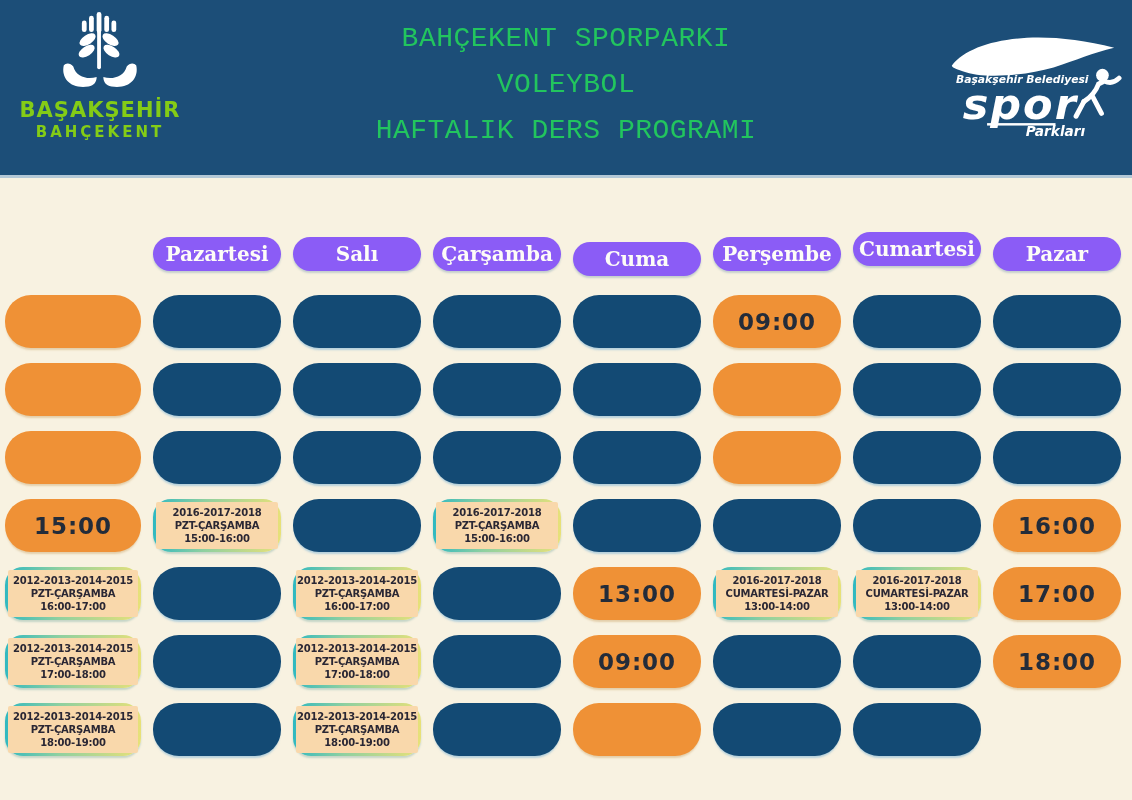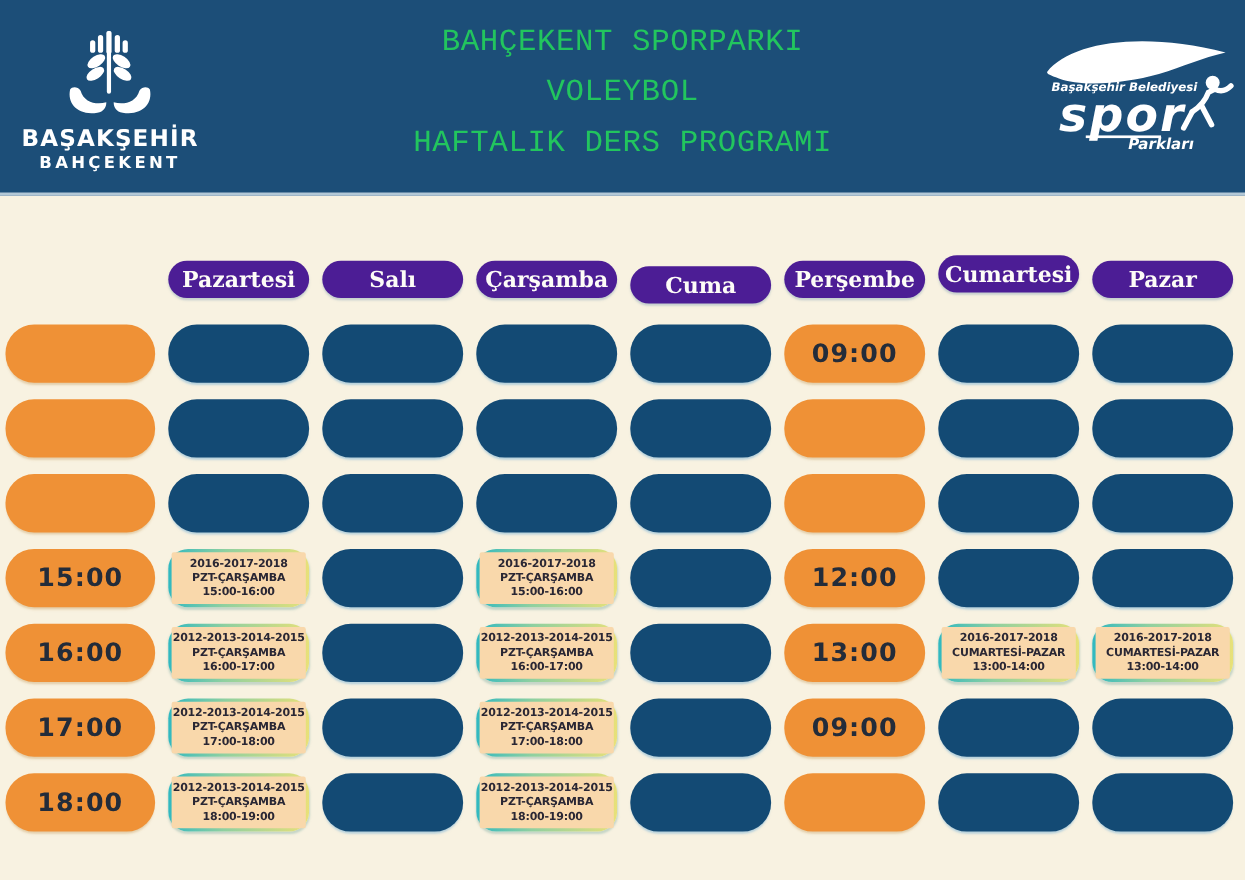--- a/index.html
+++ b/index.html
@@ -8,43 +8,43 @@
     position:relative; width:1132px; height:800px;
     background:#f8f2e1; overflow:hidden;
     font-family:"DejaVu Sans", sans-serif;
   }
   
   .top-band {
     position:absolute; left:0; top:0; width:1132px; height:178px;
     background:#1c4e78; border-bottom:3px solid #b3c8d6;
   }
   .brand-left {
-    position:absolute; left:16px; top:28px; width:168px;
-    text-align:center; color:#ffffff;
+    position:absolute; left:16px; top:12px; width:168px;
+    text-align:center; color:#84cc16;
   }
   .brand-left svg { display:block; margin:0 auto; }
   .brand-l1 { font-size:21px; font-weight:bold; letter-spacing:1px; margin-top:2px; }
   .brand-l2 { font-size:15px; font-weight:bold; letter-spacing:3px; margin-top:1px; }
   .title-block {
     position:absolute; left:230px; right:230px; top:16px; text-align:center;
     color:#22c55e; font-family:Liberation Mono, monospace;
   }
   .title-line { font-size:28px; line-height:46px; letter-spacing:0.5px; }
   .brand-right { position:absolute; right:10px; top:24px; width:176px; }
   
   .grid {
     position:absolute; left:5px; top:237px;
     display:grid;
     grid-template-columns:136px repeat(7,128px);
     grid-template-rows:43px repeat(7,53px);
     column-gap:12px; row-gap:15px;
   }
   .grid-corner { height:34px; }
   .day-pill {
-    height:34px; background:#4c1d95; border-radius:17px;
+    height:34px; background:#8b5cf6; border-radius:17px;
     color:#fdfcf7; font-family:"DejaVu Serif", serif; font-weight:bold; font-size:20px;
     display:flex; align-items:center; justify-content:center;
     box-shadow:0 2px 2px rgba(100,140,170,.35);
   }
   .day-pill.off-up { margin-top:-5px; }
   .day-pill.off-down { margin-top:5px; }
   .pill {
     height:100%; border-radius:26px;
     display:flex; align-items:center; justify-content:center;
   }
@@ -160,21 +160,20 @@
       </div>
       <div class="pill navy"></div>
       <div class="class-pill">
         <div class="class-pill-inner">
           <div class="">2016-2017-2018</div>
           <div class="">PZT-ÇARŞAMBA</div>
           <div class="">15:00-16:00</div>
         </div>
       </div>
       <div class="pill navy"></div>
-      <div class="pill orange">12:00</div>
       <div class="pill navy"></div>
       <div class="pill navy"></div>
       <div class="pill orange">16:00</div>
       <div class="class-pill">
         <div class="class-pill-inner">
           <div class="">2012-2013-2014-2015</div>
           <div class="">PZT-ÇARŞAMBA</div>
           <div class="">16:00-17:00</div>
         </div>
       </div>

